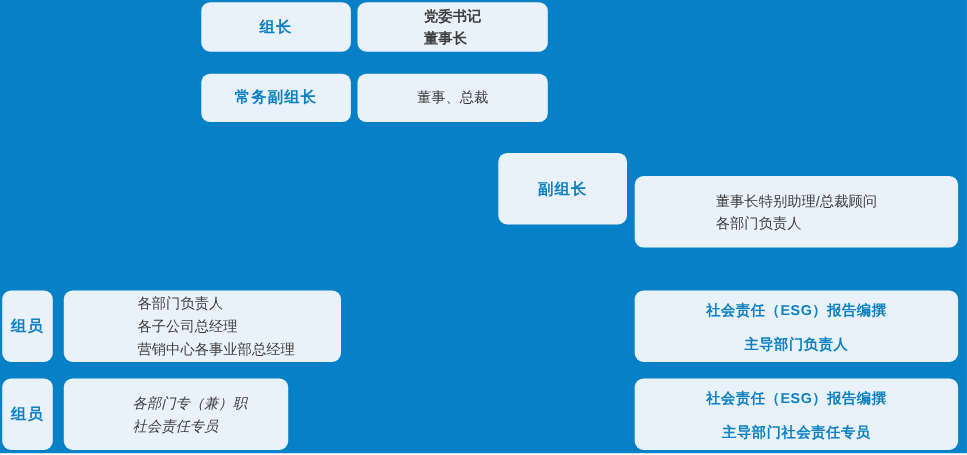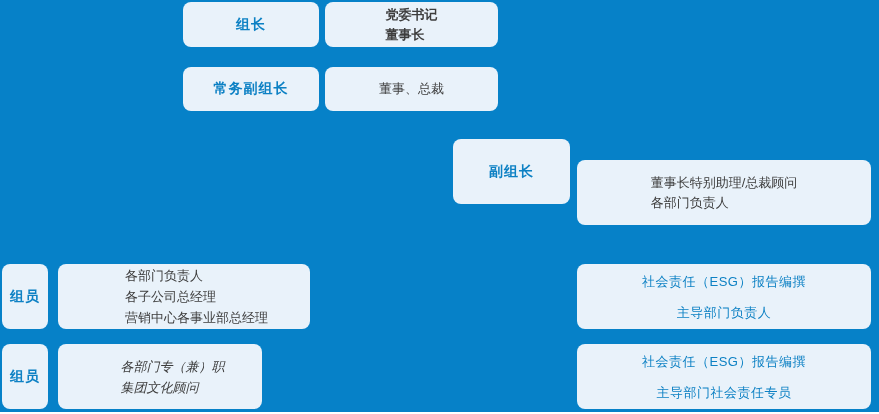--- a/index.html
+++ b/index.html
@@ -37,21 +37,21 @@
   }
   .desc{
     color:var(--dark-text);
     font-size:13px;
     text-align:left;
     line-height:20px;
   }
   .desc.wide{line-height:21px;margin-left:25px;}
   .esg{
     color:var(--accent-text);
-    font-weight:normal;
+    font-weight:bold;
     font-size:13px;
     text-align:center;
     line-height:31px;
     letter-spacing:0.5px;
   }
   
   .n-leader-label{left:183px;top:2px;width:136px;height:45px;}
   .n-leader-desc {left:325px;top:2px;width:173px;height:45px;font-weight:bold;}
   
   .n-exec-label{left:183px;top:67px;width:136px;height:44px;}
@@ -118,21 +118,21 @@
       <div>主导部门负责人</div>
     </div>
   </div>
 
   <div class="node n-m2-label">
     <span class="role-label">组员</span>
   </div>
   <div class="node n-m2-desc">
     <div class="desc wide">
       <div>各部门专（兼）职</div>
-      <div>集团文化顾问</div>
+      <div>社会责任专员</div>
     </div>
   </div>
   <div class="node n-esg2">
     <div class="esg">
       <div>社会责任（ESG）报告编撰</div>
       <div>主导部门社会责任专员</div>
     </div>
   </div>
 
 </div>

